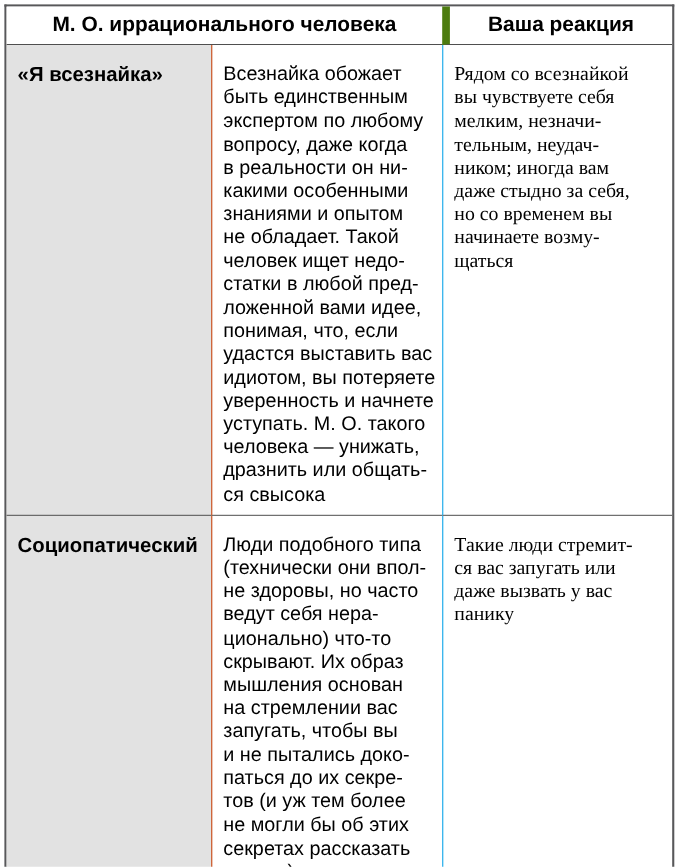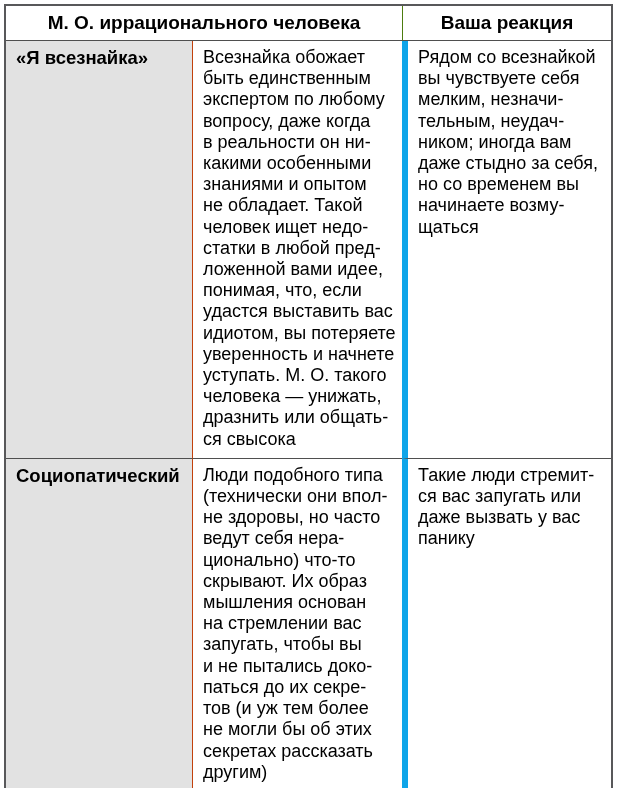--- a/index.html
+++ b/index.html
@@ -22,46 +22,46 @@
     top: 4px;
     width: 609px;
     box-sizing: border-box;
     border: 2px solid #58585a;
     border-bottom: 2px solid #aaaaaa;
     display: grid;
     grid-template-columns: 186px 210px 1fr;
   }
   .cell {
     box-sizing: border-box;
-    padding: 6px 4px 8px 10px;
+    padding: 16px 4px 8px 10px;
     font-size: 18px;
     line-height: 21.2px;
     white-space: pre-line;
     background: #ffffff;
   }
   .hdr {
     display: flex;
     align-items: center;
     justify-content: center;
     font-weight: bold;
     font-size: 19px;
     height: 35px;
     padding: 0;
     white-space: normal;
     border-bottom: 1px solid #4f4f4f;
   }
   .hdr-left { grid-column: 1 / 3; }
-  .hdr-right { grid-column: 3; border-left: 1px solid #4d7c0f; }
+  .hdr-right { grid-column: 3; border-left: 7px solid #4d7c0f; }
   .type-cell {
     background: #e2e2e2;
     font-weight: bold;
     font-size: 18.5px;
   }
   .col2 { border-left: 1px solid #c2410c; }
-  .col3 { border-left: 6px solid #0ea5e9; }
+  .col3 { border-left: 1px solid #0ea5e9; font-family: Liberation Serif, serif; }
   .row1 { border-bottom: 1px solid #4f4f4f; }
 </style>
 </head>
 <body>
 
 <div class="page">
   <div class="table">
 
     <div class="cell hdr hdr-left">М. О. иррационального человека</div>
     <div class="cell hdr hdr-right">Ваша реакция</div>

